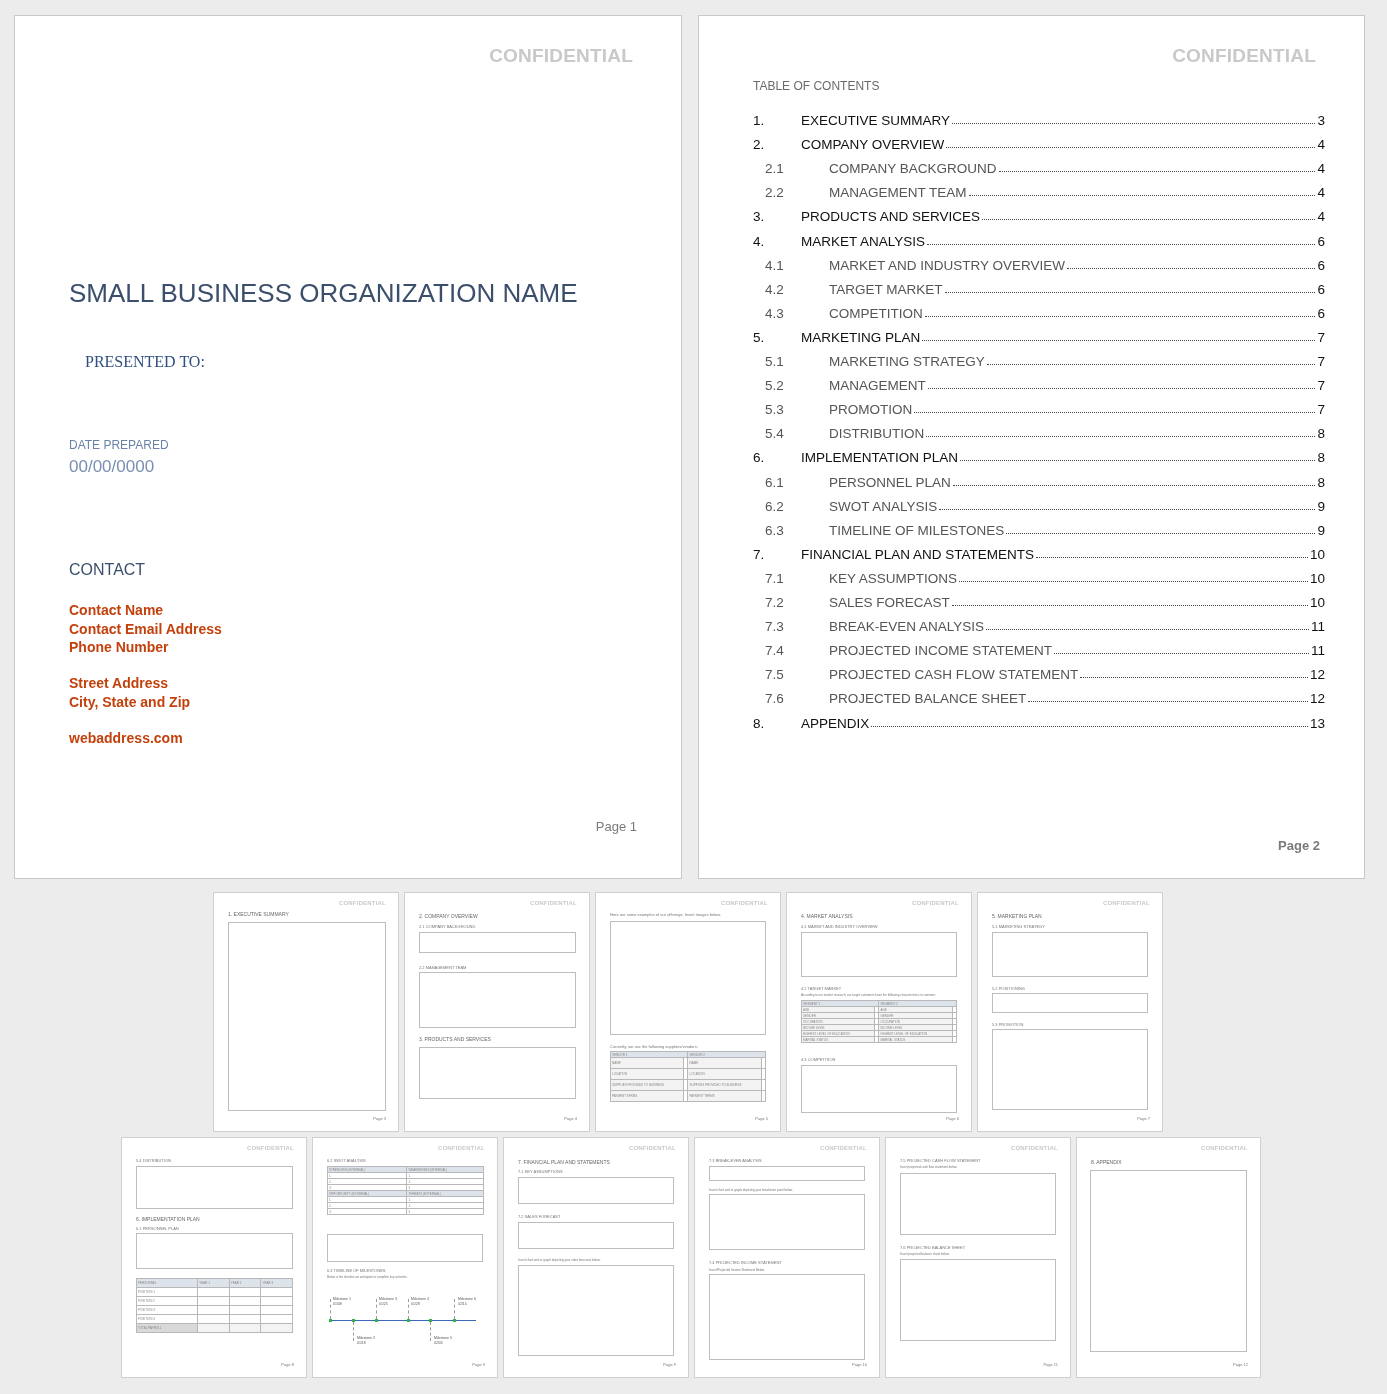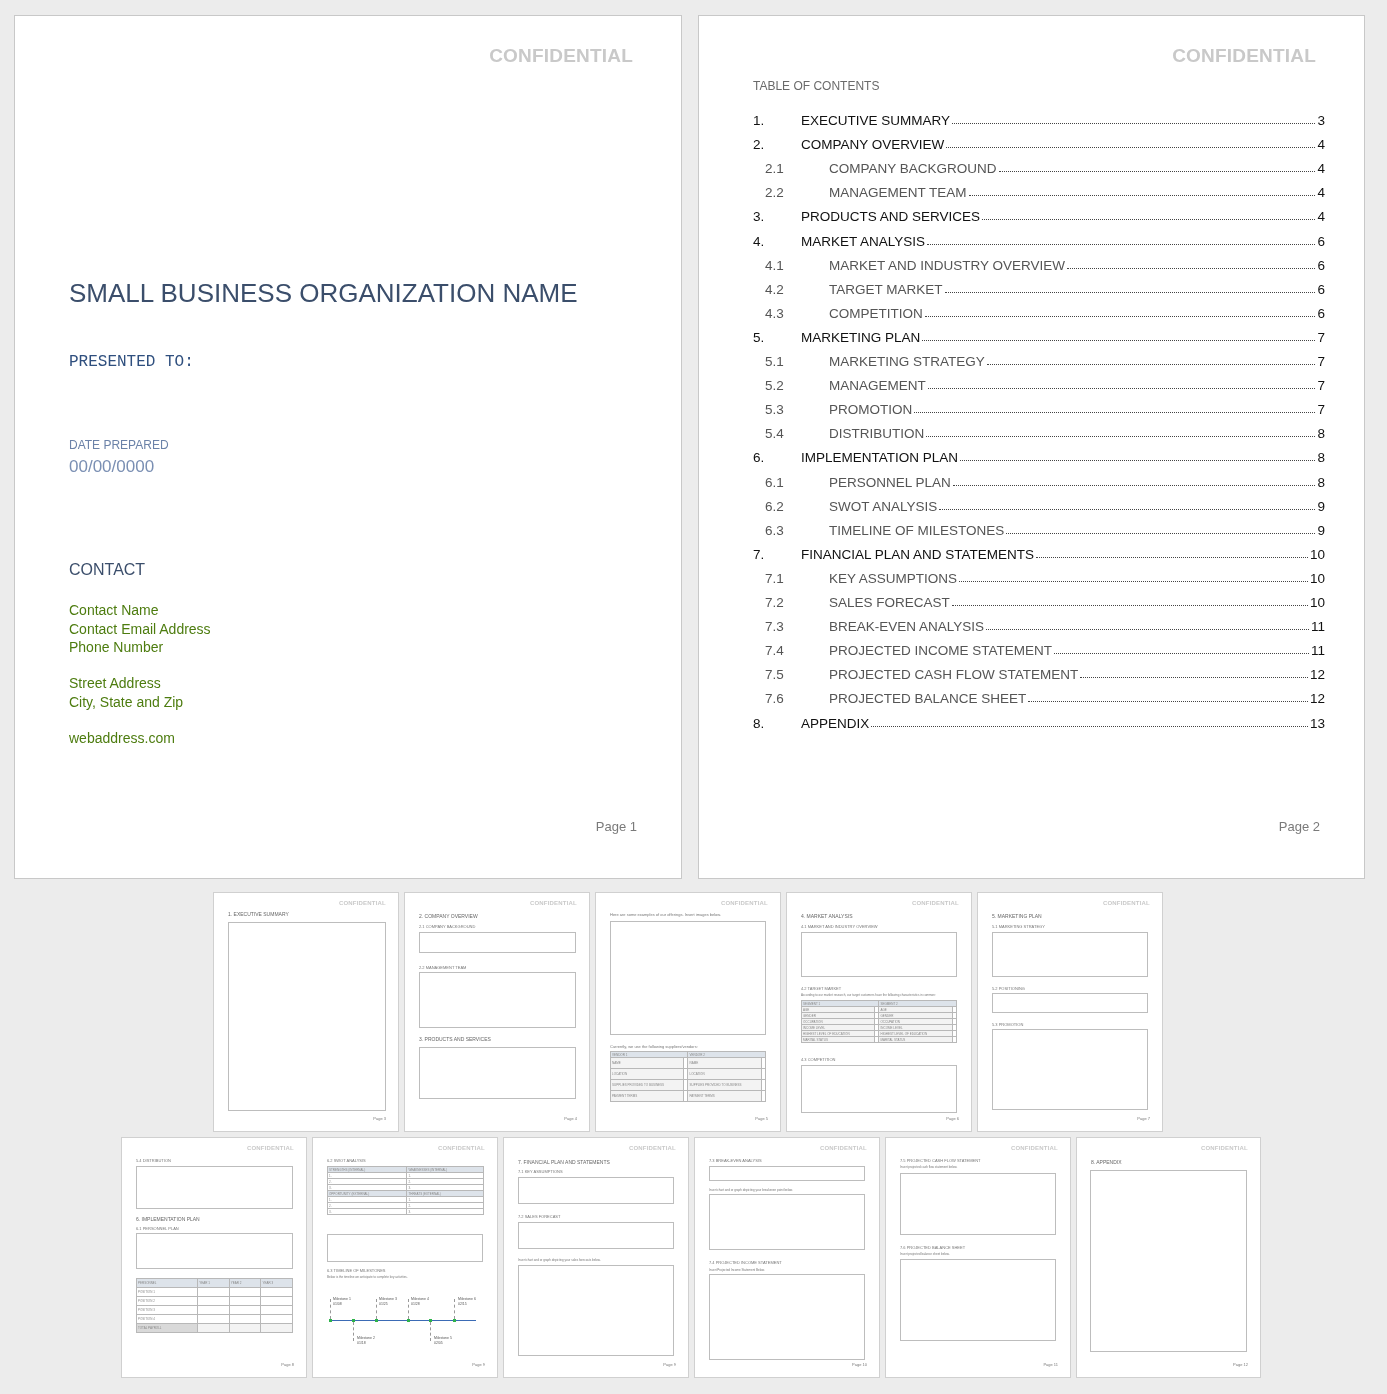--- a/index.html
+++ b/index.html
@@ -6,38 +6,38 @@
   body{width:1387px;height:1394px;background:#ececec;position:relative;overflow:hidden;font-family:"DejaVu Sans","Liberation Sans",sans-serif;}
   .page{position:absolute;background:#fff;border:1px solid #c8c8c8;box-sizing:border-box;}
   .conf{position:absolute;color:#c9c9c9;font-weight:bold;font-family:"Liberation Sans",sans-serif;letter-spacing:0.2px;}
   .pnum{position:absolute;color:#7a7a7a;font-family:"Liberation Sans",sans-serif;}
   
   #p1{left:14px;top:15px;width:668px;height:864px;}
   #p1 .conf{right:48px;top:29px;font-size:19px;}
   .tpl-title{position:absolute;left:54px;top:71px;font-size:19px;font-weight:bold;color:#7f7f7f;font-family:"Liberation Sans",sans-serif;letter-spacing:0.1px;}
   .main-title{position:absolute;left:54px;top:185px;font-size:41px;color:#1f2a3c;font-family:"Liberation Sans",sans-serif;letter-spacing:0.5px;}
   .org-name{position:absolute;left:54px;top:262px;font-size:26px;color:#3b4e6b;font-family:"Liberation Sans",sans-serif;}
-  .presented{position:absolute;left:54px;top:337px;font-size:16px;color:#2f4f7e;font-family:Liberation Mono, monospace;}
+  .presented{position:absolute;left:70px;top:337px;font-size:16px;color:#2f4f7e;font-family:Liberation Serif, serif;}
   .date-label{position:absolute;left:54px;top:422px;font-size:12px;color:#6b82a8;font-family:"Liberation Sans",sans-serif;}
   .date-val{position:absolute;left:54px;top:441px;font-size:17px;color:#7a8fb3;font-family:"Liberation Sans",sans-serif;}
   .contact-h{position:absolute;left:54px;top:545px;font-size:16px;color:#3b4e6b;font-family:"Liberation Sans",sans-serif;}
-  .contact-line{position:absolute;left:54px;font-size:14px;color:#4d7c0f;font-family:"Liberation Sans",sans-serif;}
+  .contact-line{position:absolute;left:54px;font-size:14px;color:#c2410c;font-family:"Liberation Sans",sans-serif;font-weight:bold;}
   #p1 .pnum{right:44px;top:803px;font-size:13px;}
   
   #p2{left:698px;top:15px;width:667px;height:864px;}
   #p2 .conf{right:48px;top:29px;font-size:19px;}
   .toc-title{position:absolute;left:54px;top:63px;font-size:12px;color:#6a6a6a;font-family:"Liberation Sans",sans-serif;}
   .toc-row{position:absolute;left:54px;width:572px;height:20px;display:flex;align-items:flex-end;font-size:13.5px;font-family:"Liberation Sans",sans-serif;}
   .toc-row .num{display:inline-block;width:24px;color:#111;}
   .toc-row.sub .num{width:40px;padding-left:12px;box-sizing:content-box;color:#555;}
   .toc-row .lbl{white-space:nowrap;color:#111;margin-left:24px;}
   .toc-row.sub .lbl{color:#555;}
   .toc-row .dots{flex:1;border-bottom:1.5px dotted #444;margin:0 2px 4px 2px;}
   .toc-row .pg{color:#111;}
-  #p2 .pnum{right:44px;top:803px;font-size:13px;}
+  #p2 .pnum{right:44px;top:822px;font-size:13px;font-weight:bold;}
   
   .thumb{position:absolute;background:#fff;border:1px solid #d0d0d0;box-sizing:border-box;}
   .thumb .conf{right:12px;top:7px;font-size:6px;}
   .thumb .pnum{right:12px;bottom:10px;font-size:4px;}
   .t-h{position:absolute;font-size:5px;color:#666;white-space:nowrap;font-family:"Liberation Sans",sans-serif;}
   .t-s{position:absolute;font-size:4px;color:#777;white-space:nowrap;font-family:"Liberation Sans",sans-serif;}
   .box{position:absolute;border:1px solid #bdbdbd;box-sizing:border-box;background:#fff;}
   .mtable{position:absolute;border-collapse:collapse;font-size:3px;color:#888;font-family:"Liberation Sans",sans-serif;}
   .mtable td{border:0.5px solid #b8b8b8;padding:0 1px;height:5px;}
   .mtable td.hd{background:#dde3ea;}

